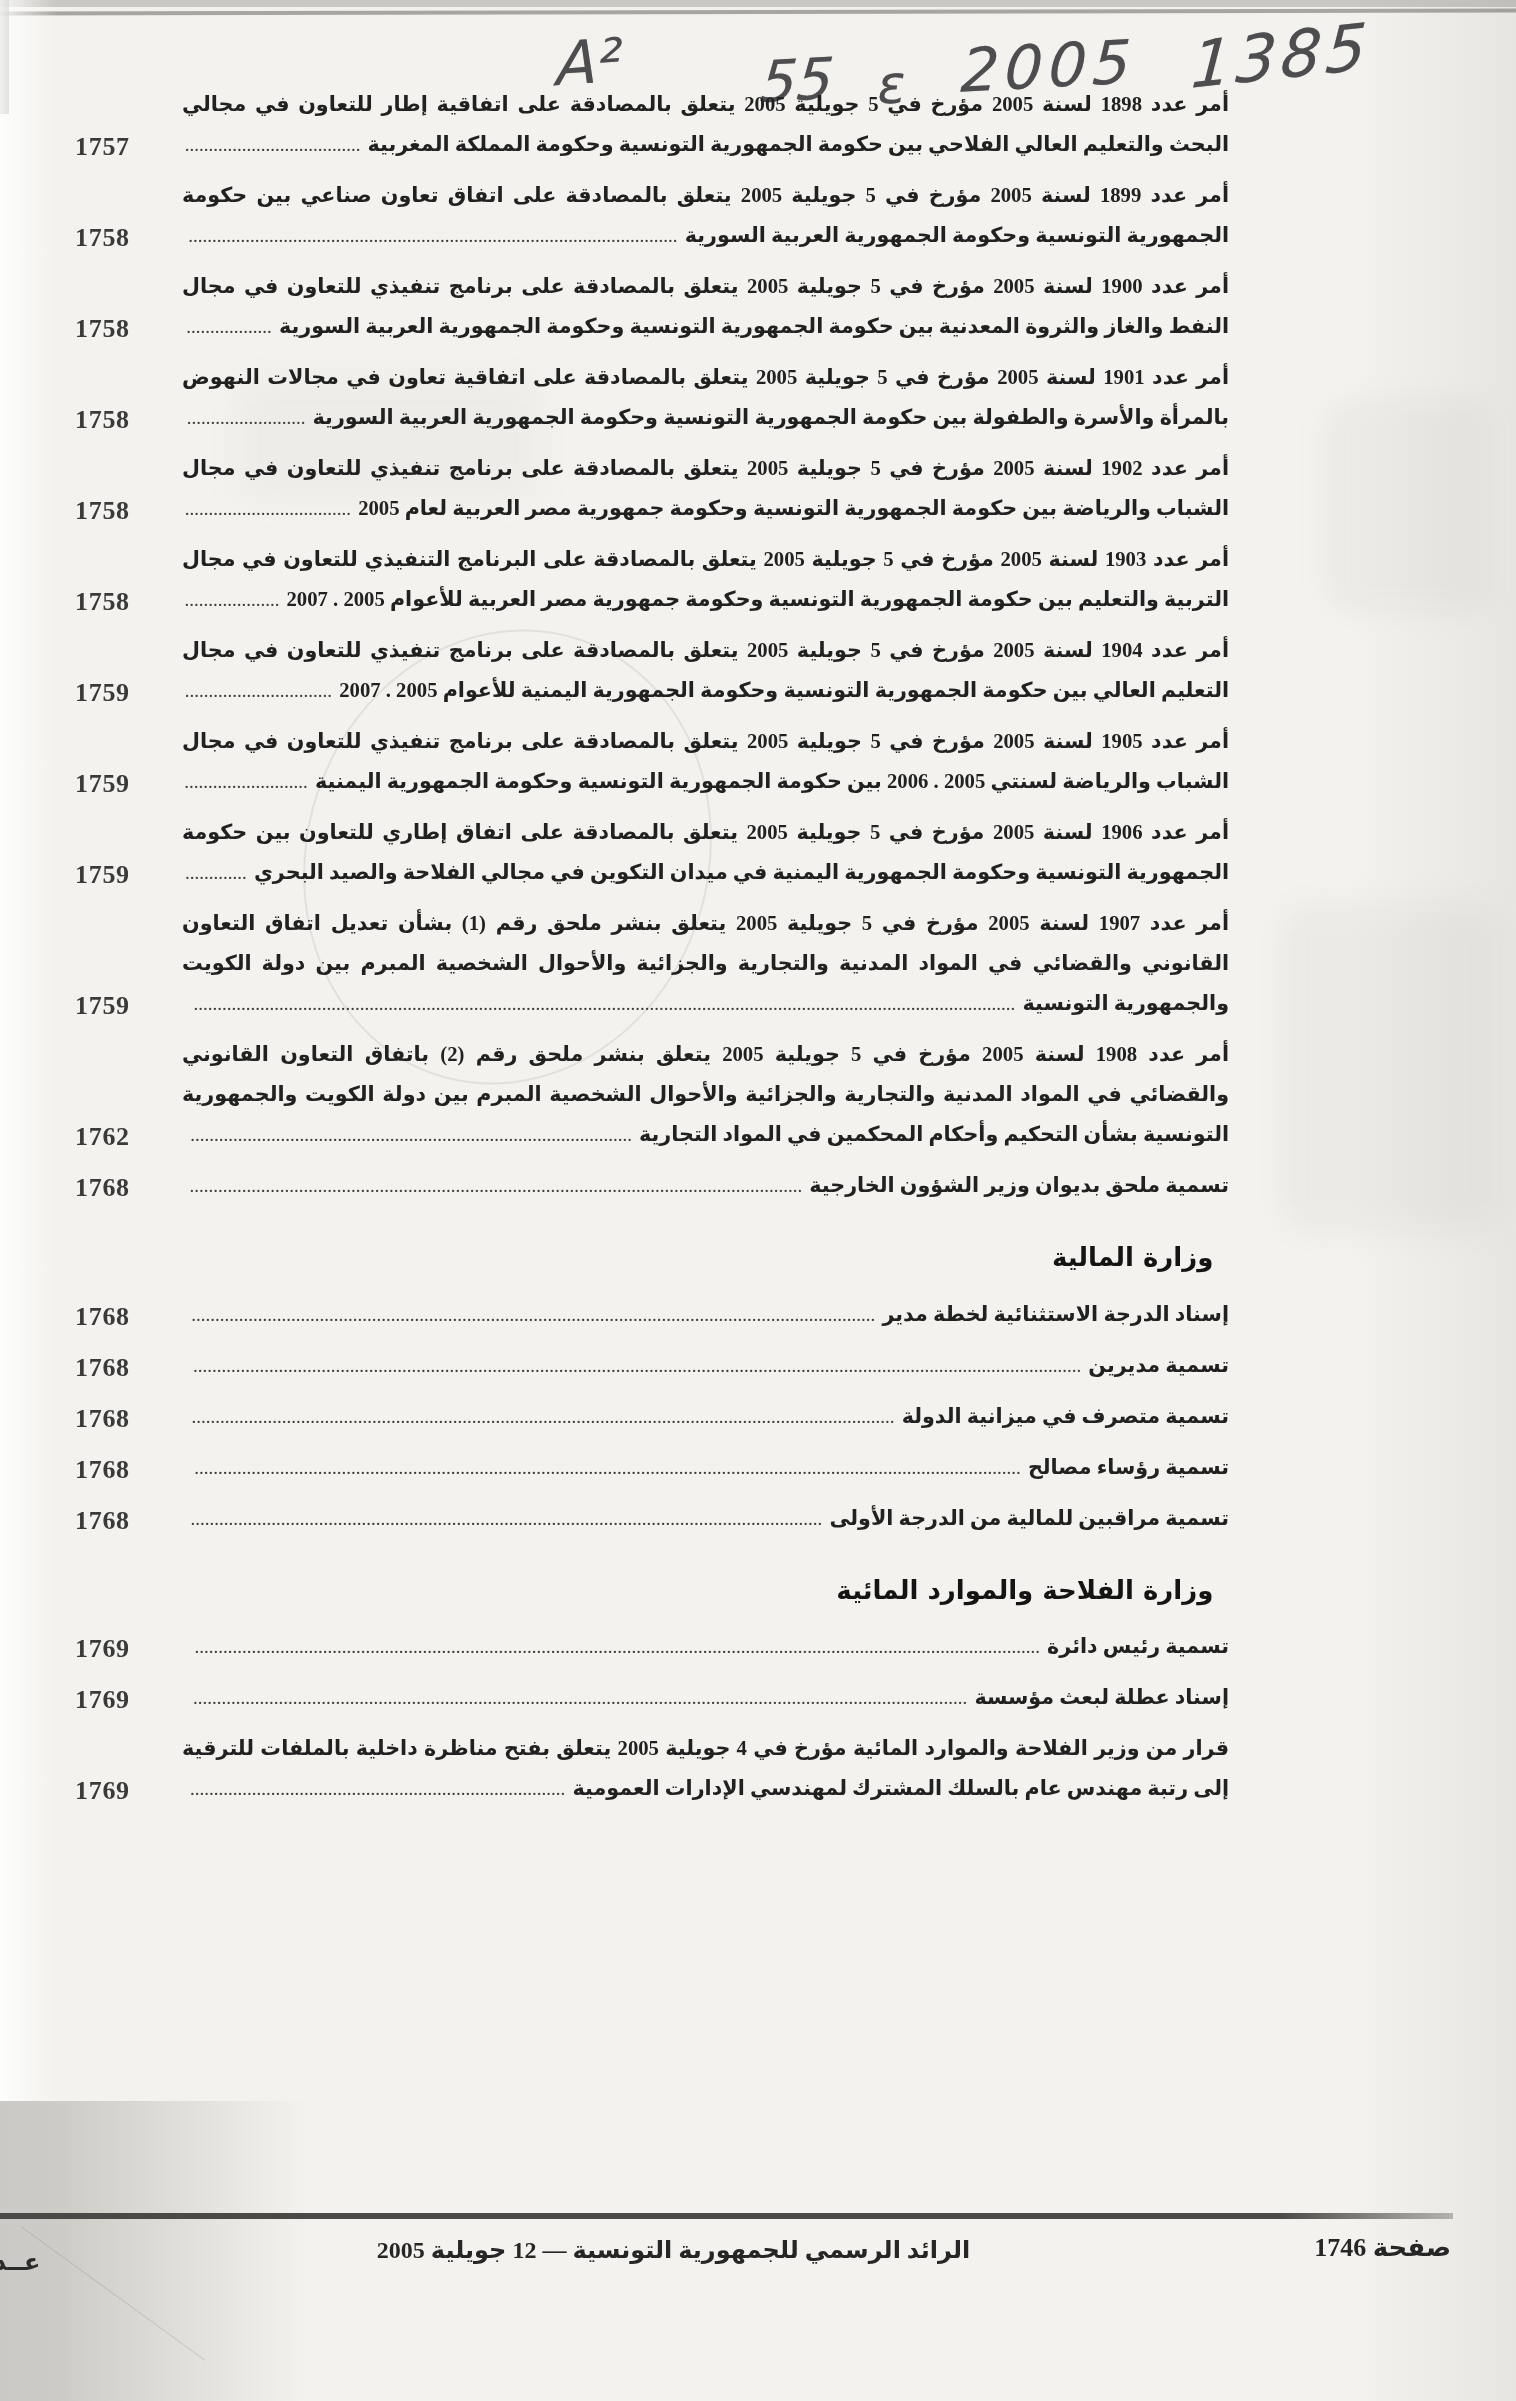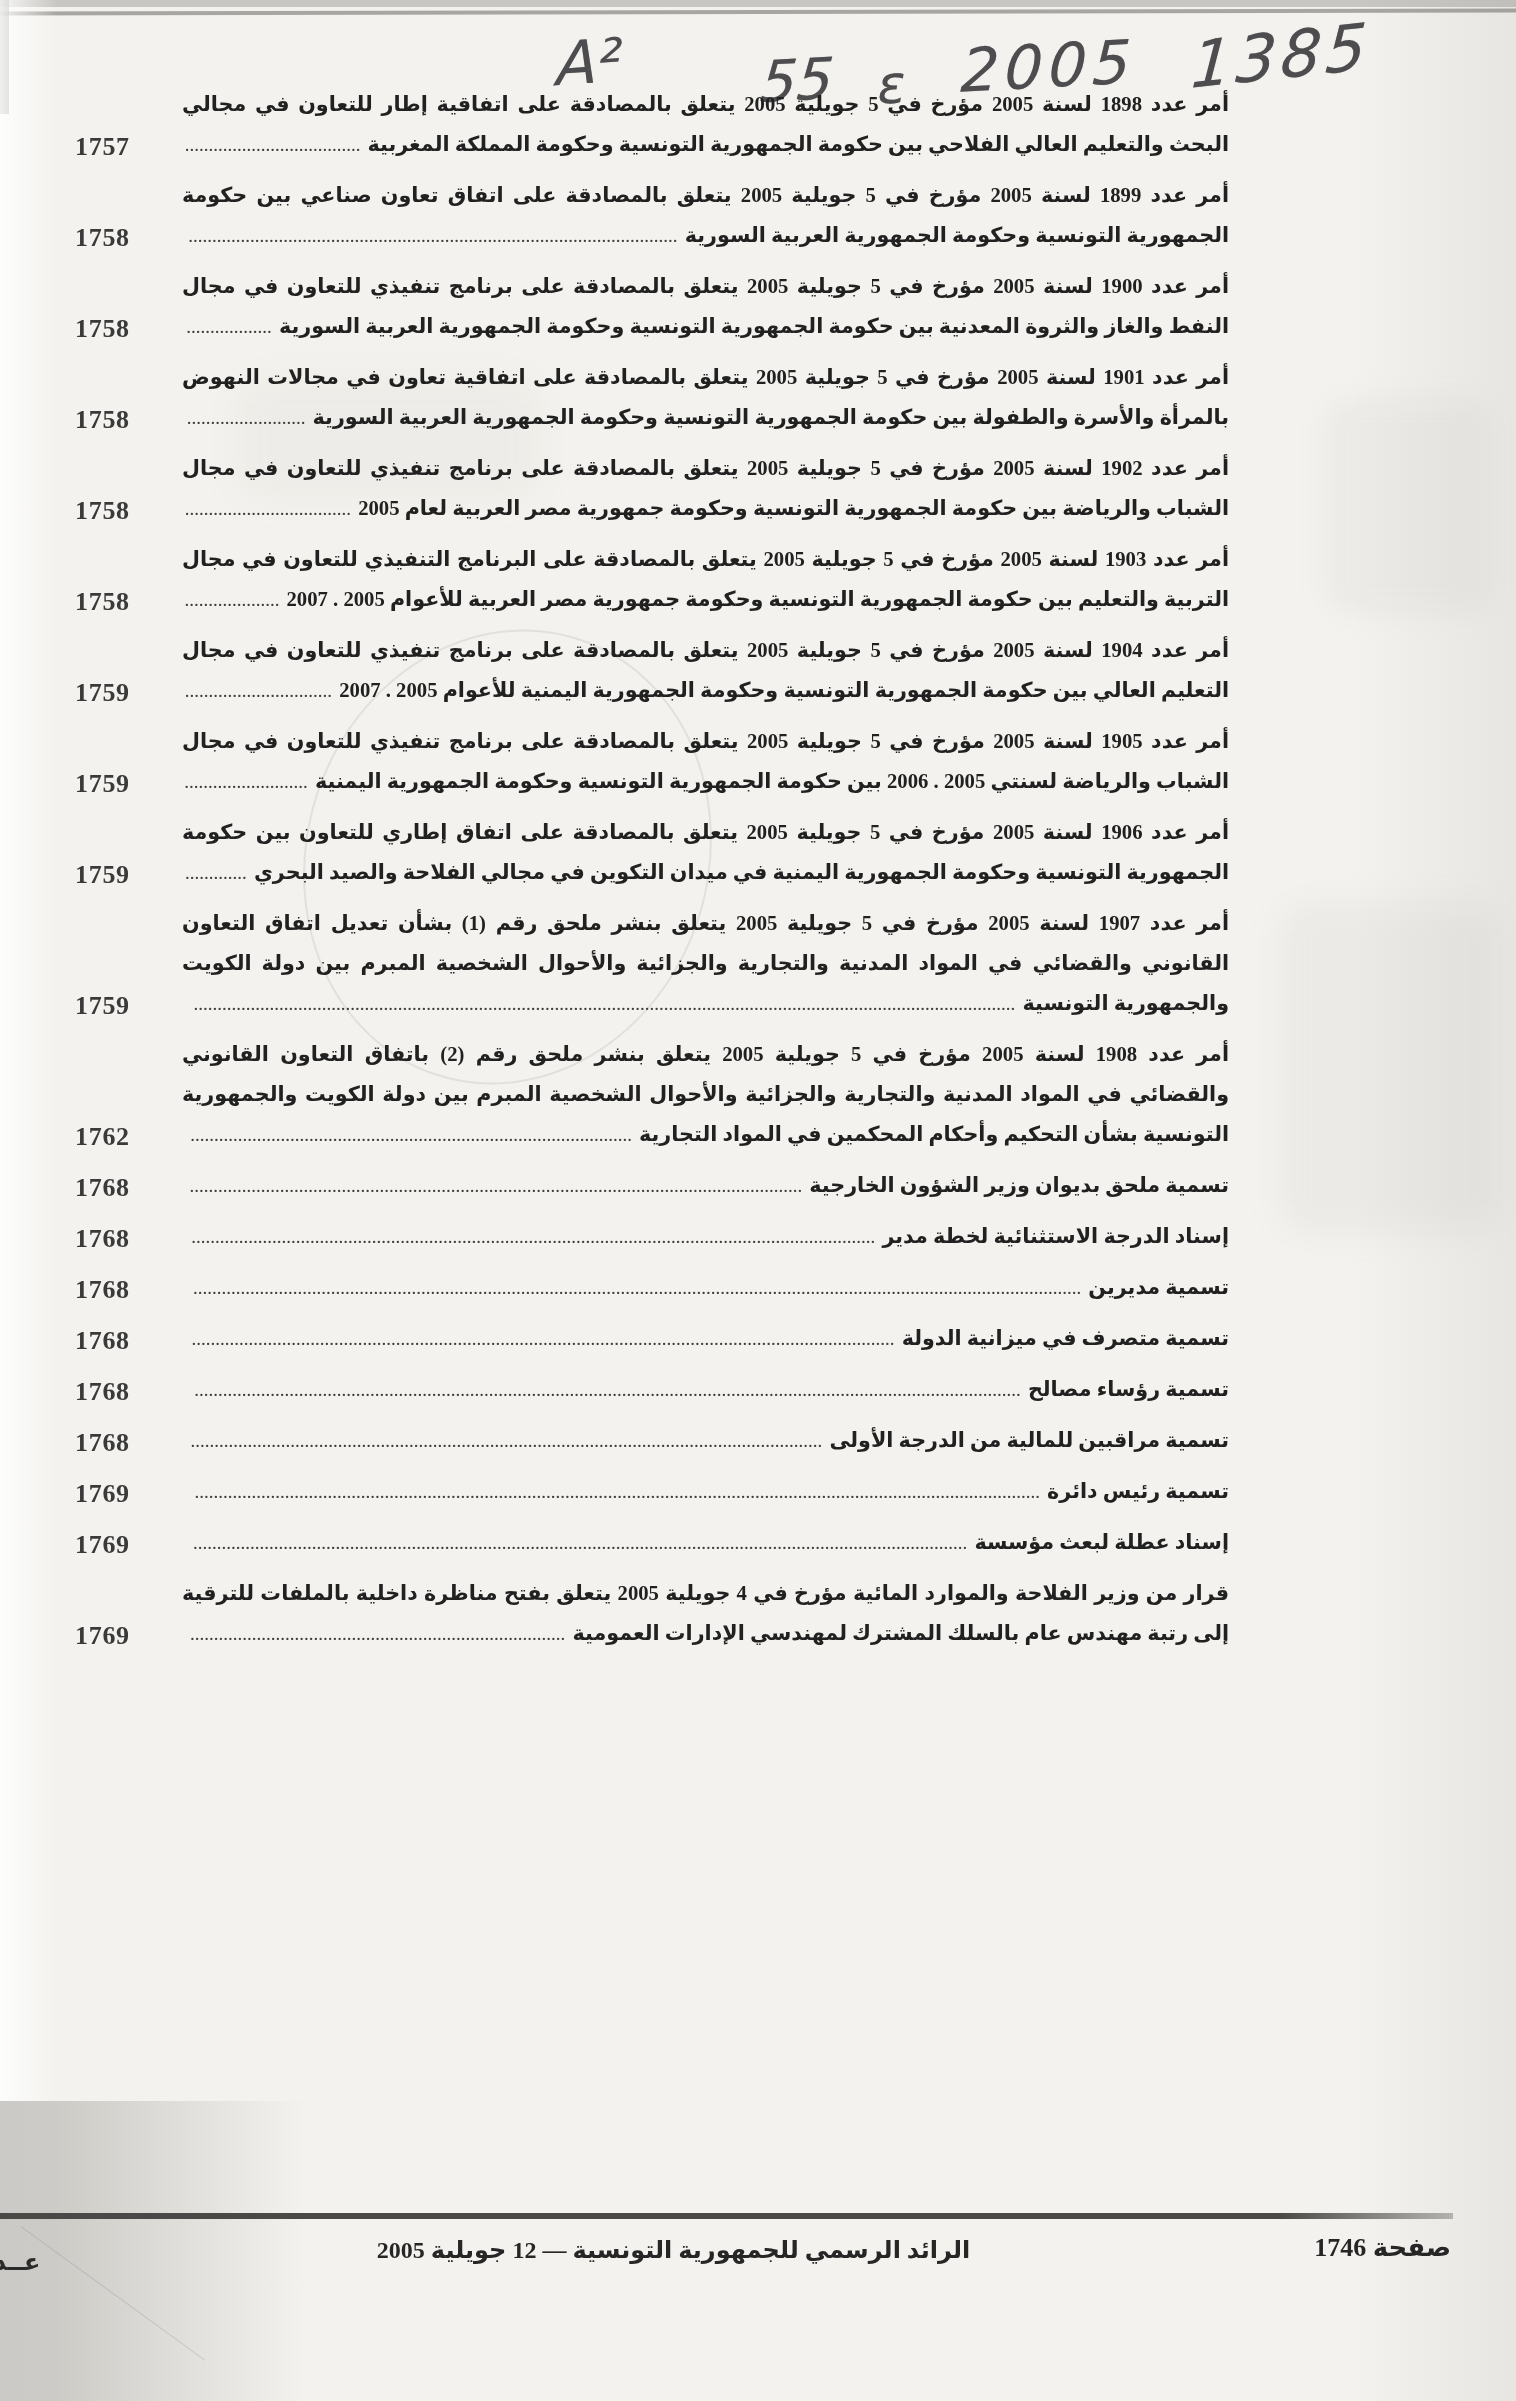--- a/index.html
+++ b/index.html
@@ -144,20 +144,21 @@
       <div class="num">1762</div>
       <p class="text" dir="rtl"><span>أمر عدد 1908 لسنة 2005 مؤرخ في 5 جويلية 2005 يتعلق بنشر ملحق رقم (2) باتفاق التعاون القانوني والقضائي في المواد المدنية والتجارية والجزائية والأحوال الشخصية المبرم بين دولة الكويت والجمهورية التونسية بشأن التحكيم وأحكام المحكمين في المواد التجارية</span><span class="leader">.............................................................................................</span></p>
     </div>
     <div class="entry">
       <div class="num">1768</div>
       <p class="text" dir="rtl"><span>تسمية ملحق بديوان وزير الشؤون الخارجية</span><span class="leader">.................................................................................................................................</span></p>
     </div>
   </div>
 
   <div class="sec">
+    <h2 class="sec-title mt">وزارة المالية</h2>
 
     <div class="entry">
       <div class="num">1768</div>
       <p class="text" dir="rtl"><span>إسناد الدرجة الاستثنائية لخطة مدير</span><span class="leader">................................................................................................................................................</span></p>
     </div>
     <div class="entry">
       <div class="num">1768</div>
       <p class="text" dir="rtl"><span>تسمية مديرين</span><span class="leader">...........................................................................................................................................................................................</span></p>
     </div>
     <div class="entry">
@@ -168,20 +169,21 @@
       <div class="num">1768</div>
       <p class="text" dir="rtl"><span>تسمية رؤساء مصالح</span><span class="leader">..............................................................................................................................................................................</span></p>
     </div>
     <div class="entry">
       <div class="num">1768</div>
       <p class="text" dir="rtl"><span>تسمية مراقبين للمالية من الدرجة الأولى</span><span class="leader">.....................................................................................................................................</span></p>
     </div>
   </div>
 
   <div class="sec">
+    <h2 class="sec-title mt">وزارة الفلاحة والموارد المائية</h2>
 
     <div class="entry">
       <div class="num">1769</div>
       <p class="text" dir="rtl"><span>تسمية رئيس دائرة</span><span class="leader">..................................................................................................................................................................................</span></p>
     </div>
     <div class="entry">
       <div class="num">1769</div>
       <p class="text" dir="rtl"><span>إسناد عطلة لبعث مؤسسة</span><span class="leader">...................................................................................................................................................................</span></p>
     </div>
     <div class="entry">

